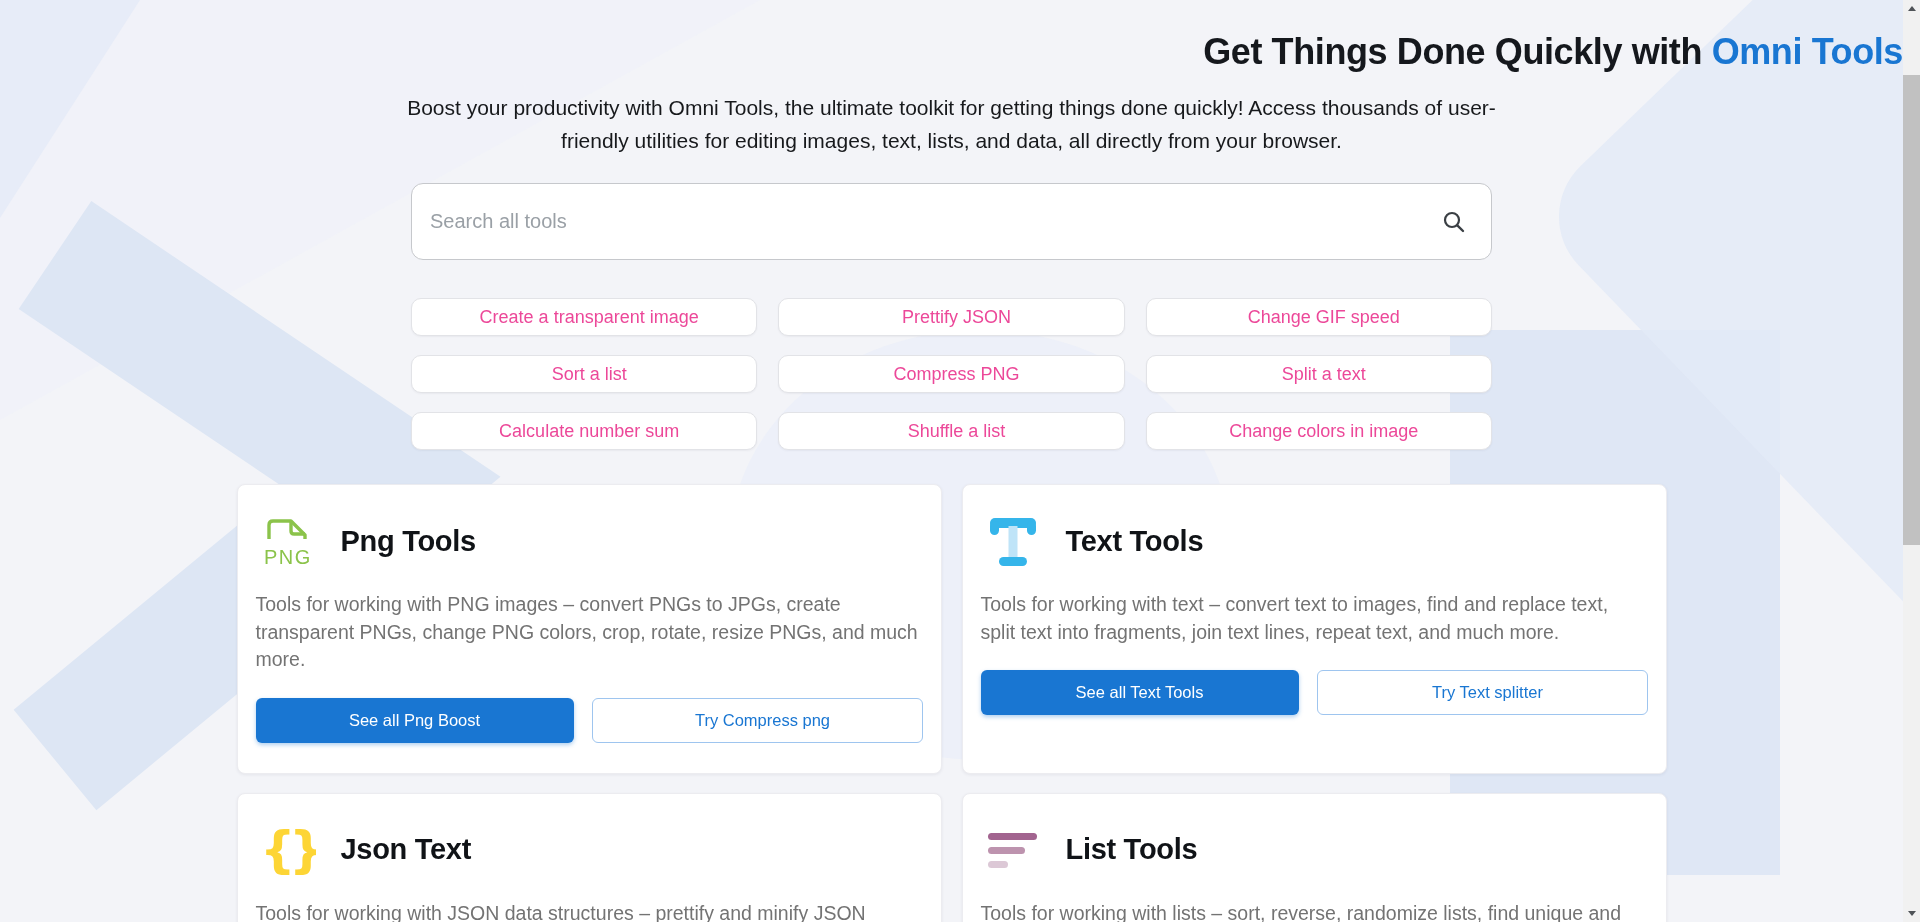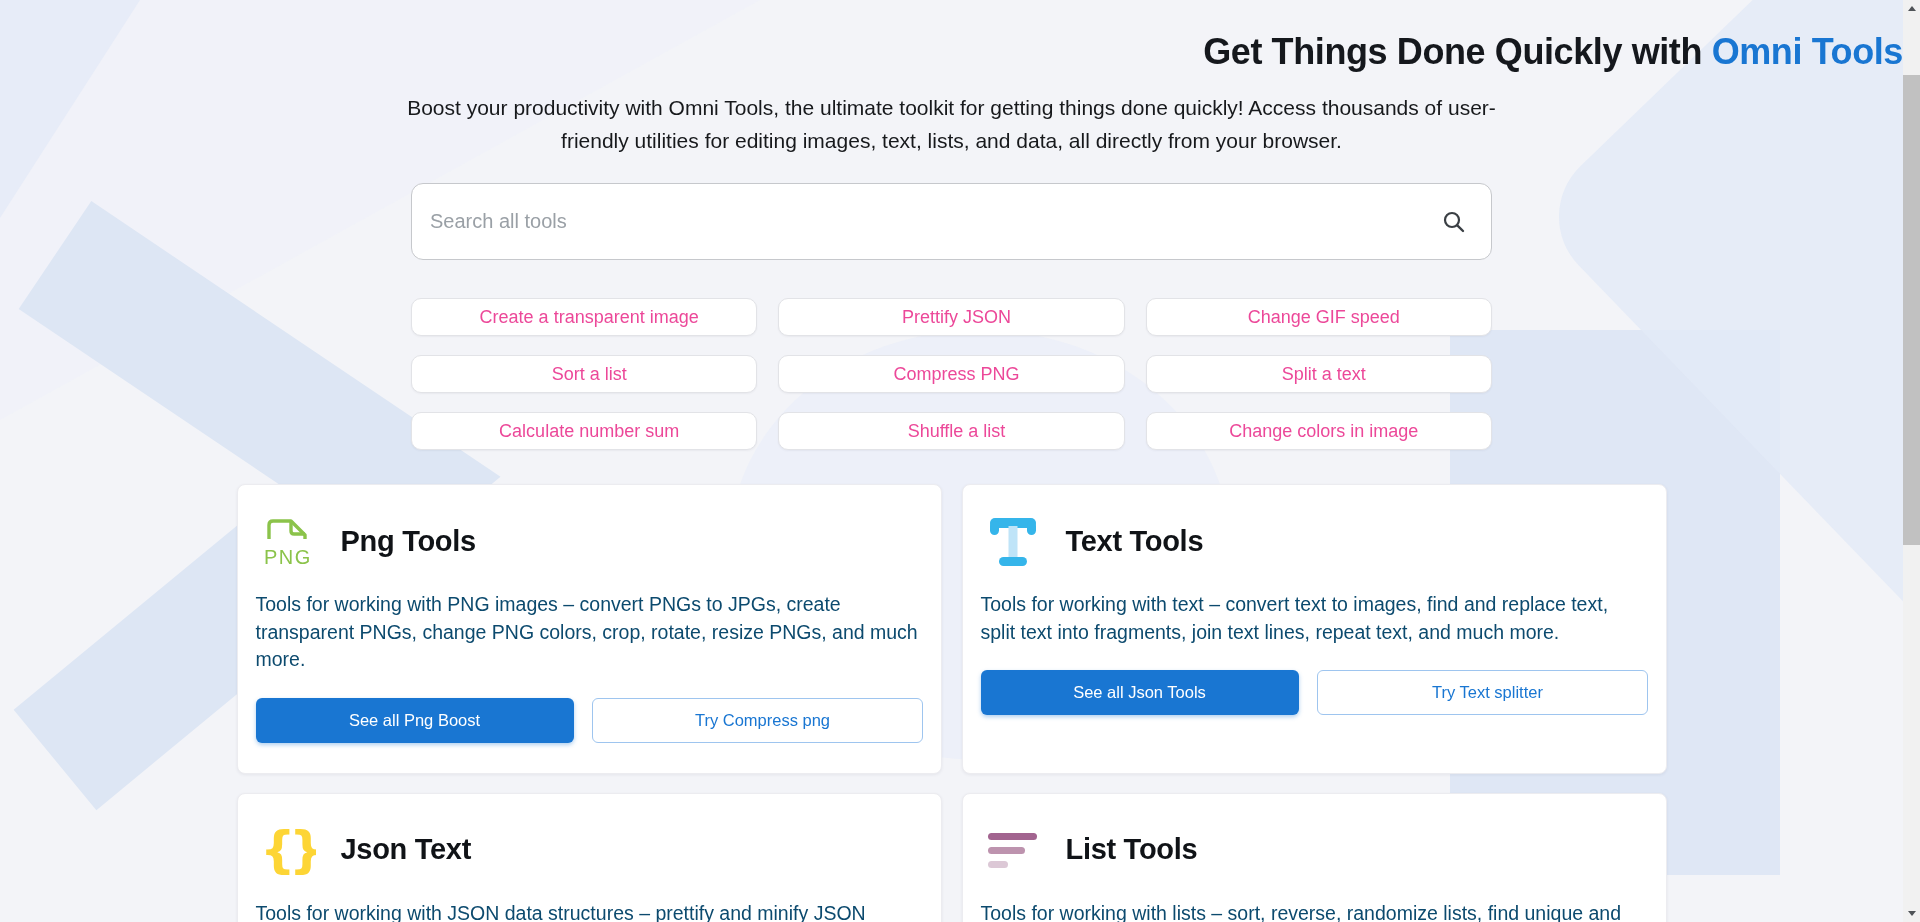--- a/index.html
+++ b/index.html
@@ -36,21 +36,21 @@
 
   
   .cards-grid { width:1430px; margin:34px auto 0; display:grid;
                 grid-template-columns:repeat(2, 1fr); gap:19px 20px; }
   .tool-card { background:#fff; border:1px solid #ececf0; border-radius:8px;
                box-shadow:0 1px 3px rgba(60,64,90,.08); padding:28px 18px 30px;
                min-height:257px; }
   .card-head { display:flex; align-items:center; gap:25px; padding-left:4px; }
   .card-icon { width:56px; height:56px; flex:0 0 56px; }
   .card-title { font-size:29px; font-weight:700; color:#101317; letter-spacing:-0.3px; }
-  .card-desc { margin-top:22px; font-size:19.5px; line-height:27.5px; color:#0c4a6e; }
+  .card-desc { margin-top:22px; font-size:19.5px; line-height:27.5px; color:#737373; }
   .card-actions { margin-top:24px; display:flex; gap:18px; }
   .btn { flex:1; height:45px; border-radius:6px; font-size:16.5px; cursor:pointer;
          font-family:"Liberation Sans", sans-serif; }
   .btn-primary { background:#1976d2; color:#fff; border:none;
                  box-shadow:0 2px 4px rgba(25,118,210,.35); }
   .btn-secondary { background:#fff; color:#1976d2; border:1px solid #9ec5ef;padding-left:11px; }
 
   
   .scrollbar { position:absolute; right:0; top:0; width:17px; height:922px;
                background:#f1f1f1; z-index:5; }
@@ -128,21 +128,21 @@
             <rect x="5" y="5" width="46" height="10" rx="5" fill="#35b5ea"></rect>
             <rect x="5" y="8" width="9" height="14" rx="4.5" fill="#35b5ea"></rect>
             <rect x="42" y="8" width="9" height="14" rx="4.5" fill="#35b5ea"></rect>
             <rect x="23.5" y="13" width="9" height="34" fill="#bfe4f8"></rect>
             <rect x="14" y="44" width="28" height="9" rx="4.5" fill="#35b5ea"></rect>
           </svg>
           <h2 class="card-title">Text Tools</h2>
         </div>
         <p class="card-desc">Tools for working with text – convert text to images, find and replace text, split text into fragments, join text lines, repeat text, and much more.</p>
         <div class="card-actions">
-          <button class="btn btn-primary">See all Json Tools</button>
+          <button class="btn btn-primary">See all Text Tools</button>
           <button class="btn btn-secondary">Try Text splitter</button>
         </div>
       </div>
 
       <div class="tool-card">
         <div class="card-head">
           <svg class="card-icon" viewBox="0 0 56 56">
             <text x="0" y="45" font-size="50" font-weight="bold" fill="#fdd535" font-family="DejaVu Sans, sans-serif">{</text>
             <text x="29" y="45" font-size="50" font-weight="bold" fill="#fdd535" font-family="DejaVu Sans, sans-serif">}</text>
           </svg>

